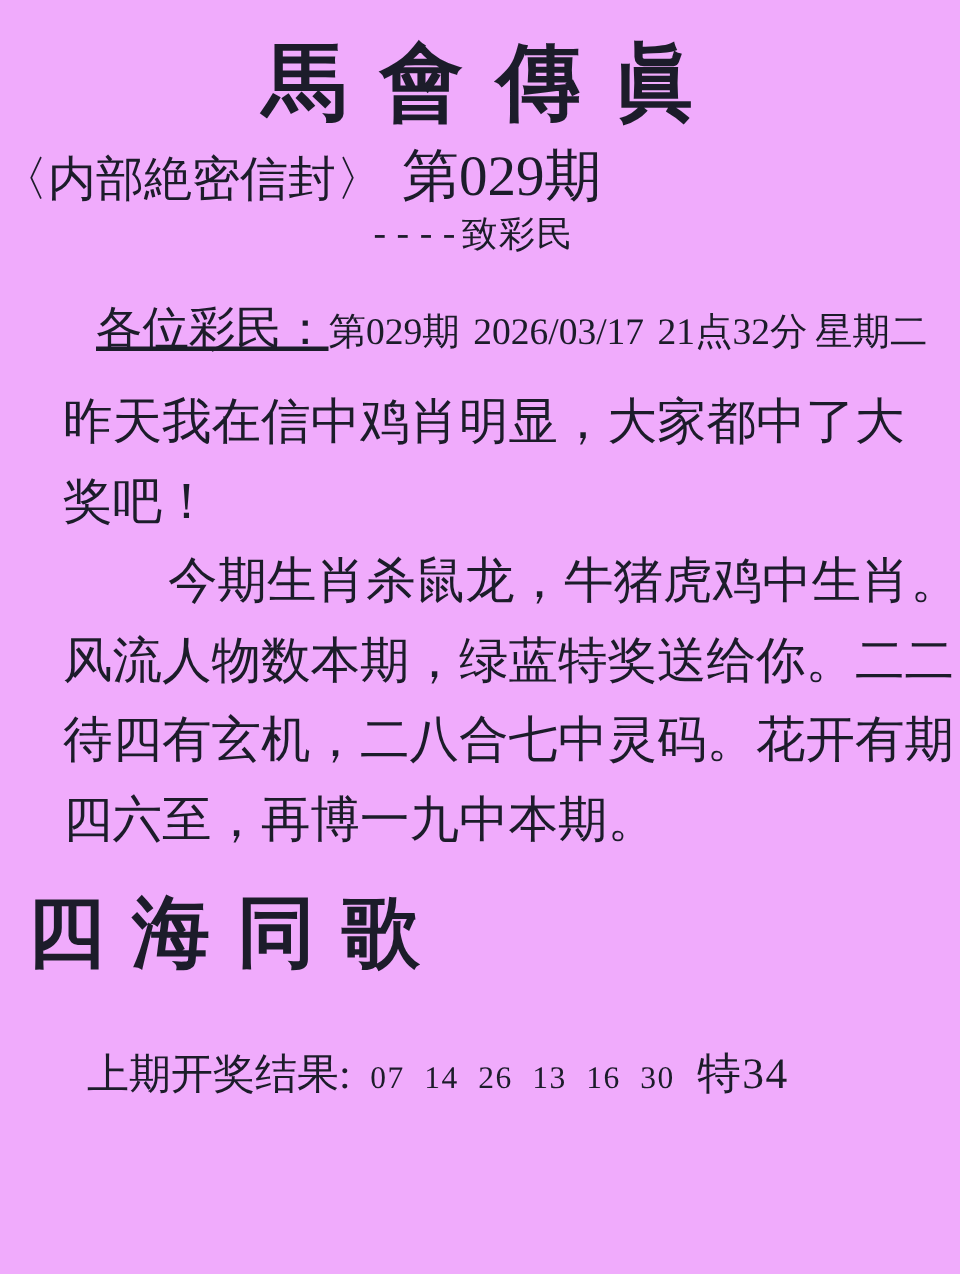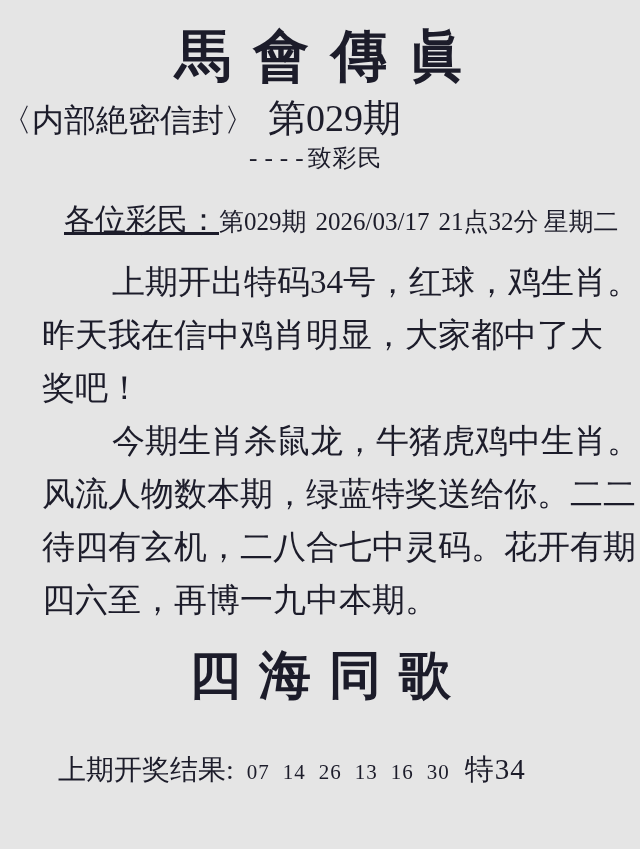--- a/index.html
+++ b/index.html
@@ -6,21 +6,21 @@
   body {
     width: 640px; height: 849px;
     background: #ffffff;
     font-family: "Liberation Serif", "DejaVu Serif", serif;
     color: #1c1c2a;
     overflow: hidden;
   }
   .sheet {
     position: relative;
     width: 640px; height: 849px;
-    background: #e5e5e5;
+    background: #f0abfc;
   }
   .masthead {
     margin: 0;
     padding-top: 18px;
     text-align: center;
     font-size: 56px;
     line-height: 76px;
     font-weight: bold;
     letter-spacing: 22px;
     text-indent: 22px;
@@ -61,21 +61,21 @@
     margin-top: 12px;
     margin-left: 42px;
     margin-right: 10px;
     font-size: 33px;
     line-height: 53px;
   }
   .letter-body .bline { white-space: nowrap; }
   .letter-body .bline.indent { text-indent: 70px; }
   .slogan {
     margin-top: 16px;
-    text-align: center;
+    text-align: left;
     font-size: 52px;
     line-height: 66px;
     font-weight: bold;
     letter-spacing: 18px;
     text-indent: 18px;
     white-space: nowrap;
   }
   .result {
     margin-top: 38px;
     margin-left: 58px;
@@ -106,21 +106,20 @@
   </div>
 
   <div class="dedication">----致彩民</div>
 
   <div class="salutation">
     <span class="prefix">各位彩民：</span><span>第029期</span><span class="seg">2026/03/17</span><span class="seg">21点32分</span><span class="seg weekday">星期二</span>
   </div>
 
 
   <div class="letter-body">
-    <div class="bline indent">上期开出特码34号，红球，鸡生肖。</div>
     <div class="bline">昨天我在信中鸡肖明显，大家都中了大</div>
     <div class="bline">奖吧！</div>
     <div class="bline indent">今期生肖杀鼠龙，牛猪虎鸡中生肖。</div>
     <div class="bline">风流人物数本期，绿蓝特奖送给你。二二</div>
     <div class="bline">待四有玄机，二八合七中灵码。花开有期</div>
     <div class="bline">四六至，再博一九中本期。</div>
   </div>
 
   <div class="slogan">四海同歌</div>
 

